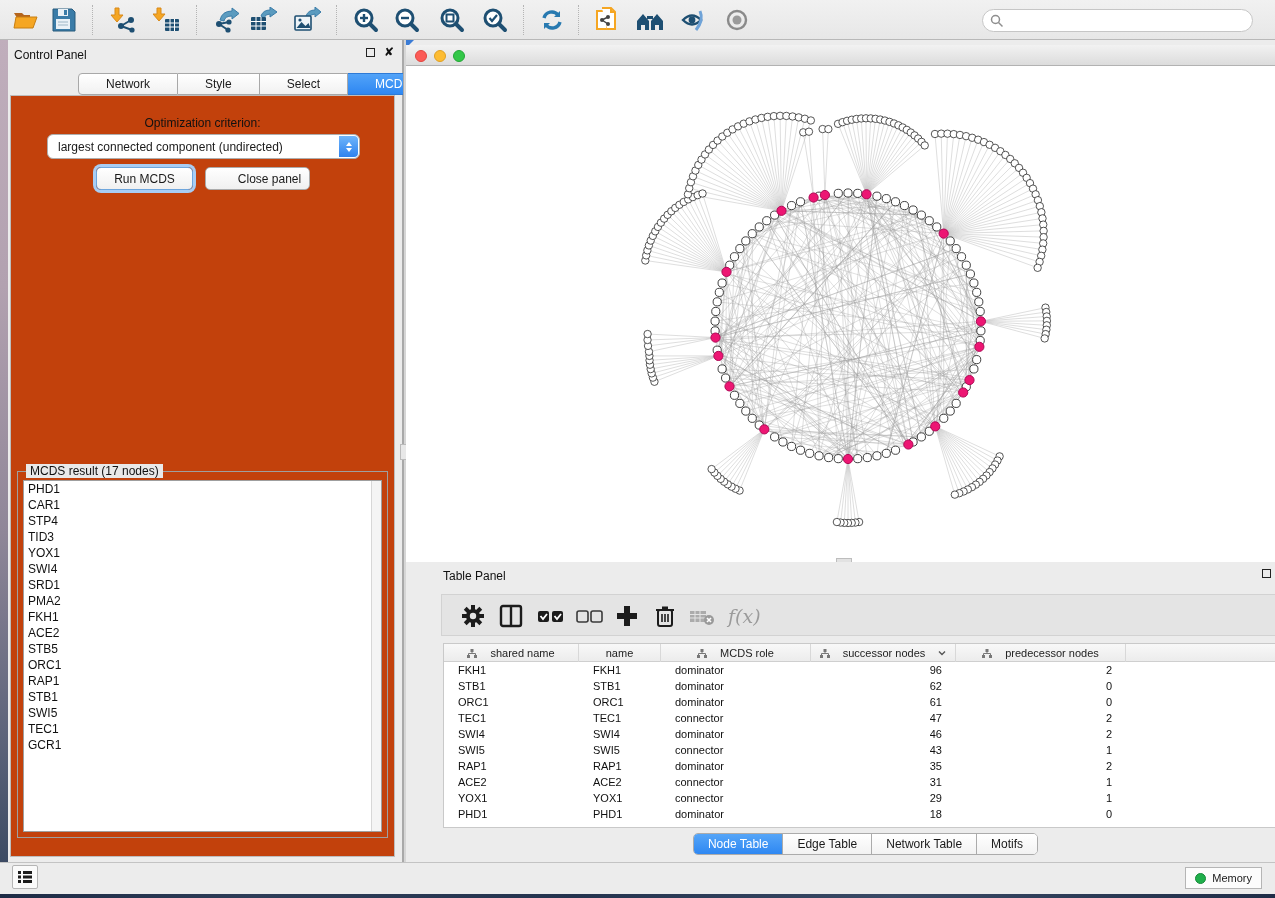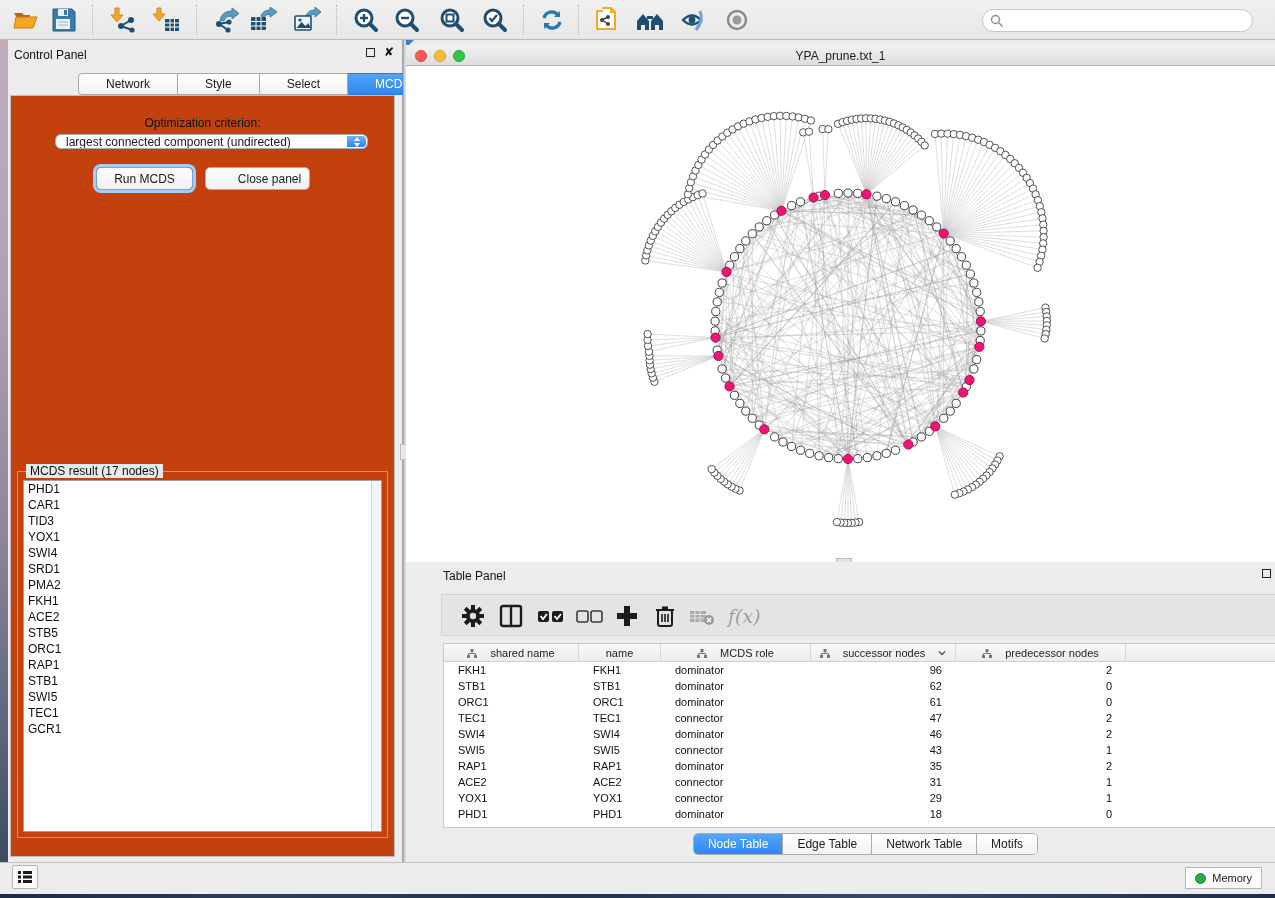--- a/index.html
+++ b/index.html
@@ -31,22 +31,22 @@
 
   .cp-tabs { position:absolute; left:70px; top:33px; height:22px; display:flex; }
   .cp-tab { height:22px; padding:0 27px; background:linear-gradient(#fff,#f1f1f1); border:1px solid #a8a8a8;
     border-left:none; display:flex; align-items:center; font-size:12px; }
   .cp-tab:first-child { border-left:1px solid #a8a8a8; border-top-left-radius:4px; border-bottom-left-radius:4px; }
   .cp-tab:last-child { border-top-right-radius:4px; border-bottom-right-radius:4px; }
   .cp-tab.active { background:linear-gradient(#52a3f8,#2e87f2); color:#fff; border-color:#2e7ad6; }
 
   .cp-content { position:absolute; left:2px; top:55px; width:385px; height:762px; background:#c2410c; border:1px solid #bdbdbd; }
   .opt-label { position:absolute; left:0; top:20px; width:100%; text-align:center; font-size:12px; color:#111; }
-  .mac-select { position:absolute; left:36px; top:38px; width:313px; height:15px; background:#fff; border:1px solid #aeaeae;
-    border-radius:6px; display:flex; align-items:center; padding-left:10px; font-size:12px; overflow:hidden;margin-left:8px; }
+  .mac-select { position:absolute; left:36px; top:38px; width:313px; height:25px; background:#fff; border:1px solid #aeaeae;
+    border-radius:6px; display:flex; align-items:center; padding-left:10px; font-size:12px; overflow:hidden; }
   .mac-select .stepper { position:absolute; right:1px; top:1px; bottom:1px; width:19px; border-radius:0 4px 4px 0;
     background:linear-gradient(#6fb5fb,#2e82ee); display:flex; flex-direction:column; align-items:center; justify-content:center; gap:2px; }
   .stepper .arr { width:0; height:0; border-left:3.5px solid transparent; border-right:3.5px solid transparent; }
   .arr.up { border-bottom:4px solid #fff; } .arr.dn { border-top:4px solid #fff; }
   .mac-btn { position:absolute; height:23px; background:linear-gradient(#ffffff,#f0f0f0); border:1px solid #ababab;
     border-radius:5px; font-size:12px; display:flex; align-items:center; justify-content:center; cursor:pointer; }
   .btn-run { left:85px; top:71px; width:97px; box-shadow:0 0 0 3px #a8cdf4; border-color:#6ea6dd; }
   .btn-closep { left:194px; top:71px; width:105px;padding-left:24px; }
 
   .groupbox { position:absolute; left:6px; top:375px; width:371px; height:367px; border:1px solid #9f9f9f; }
@@ -286,20 +286,21 @@
           </span>
       </div>
       <div class="mac-btn btn-run">Run MCDS</div>
       <div class="mac-btn btn-closep">Close panel</div>
       <div class="groupbox">
         <div class="groupbox-label">MCDS result (17 nodes)</div>
         <div class="mcds-list" id="mcds-list">
           <div class="list-scroll"></div>
         <div class="mcds-item">PHD1</div>
             <div class="mcds-item">CAR1</div>
+            <div class="mcds-item">STP4</div>
             <div class="mcds-item">TID3</div>
             <div class="mcds-item">YOX1</div>
             <div class="mcds-item">SWI4</div>
             <div class="mcds-item">SRD1</div>
             <div class="mcds-item">PMA2</div>
             <div class="mcds-item">FKH1</div>
             <div class="mcds-item">ACE2</div>
             <div class="mcds-item">STB5</div>
             <div class="mcds-item">ORC1</div>
             <div class="mcds-item">RAP1</div>
@@ -314,21 +315,20 @@
 
   <div class="vsplit"></div>
   <div class="vsplit-handle"></div>
 
   <div class="netwin">
     <div class="corner-tri"></div>
     <div class="net-titlebar">
       <span class="tl red"></span>
       <span class="tl yel"></span>
       <span class="tl grn"></span>
-      <div class="net-title">YPA_prune.txt_1</div>
     </div>
     <div class="net-canvas">
       <svg id="graph-svg" width="869" height="496" viewBox="0 0 869 496">
           <g>
             <line x1="570.6753317086376" y1="226.3598601419065" x2="346.25283799018655" y2="167.6881320356557" stroke="#9b9b9b" stroke-width="0.55" opacity="0.55"></line>
             <line x1="422.63504469124433" y1="391.5826679539897" x2="555.5278808419671" y2="329.2850652848947" stroke="#9b9b9b" stroke-width="0.55" opacity="0.55"></line>
             <line x1="413.08178664765296" y1="389.8180917149383" x2="537.7471620098135" y2="352.3118679643443" stroke="#9b9b9b" stroke-width="0.55" opacity="0.55"></line>
             <line x1="572.787635018319" y1="284.157701180265" x2="422.63504469124433" y2="391.5826679539897" stroke="#9b9b9b" stroke-width="0.55" opacity="0.55"></line>
             <line x1="530.7534018925578" y1="359.05470030492296" x2="537.7471620098135" y2="167.6881320356557" stroke="#9b9b9b" stroke-width="0.55" opacity="0.55"></line>
             <line x1="507.0925737588743" y1="375.98257128312645" x2="572.787635018319" y2="284.157701180265" stroke="#9b9b9b" stroke-width="0.55" opacity="0.55"></line>

